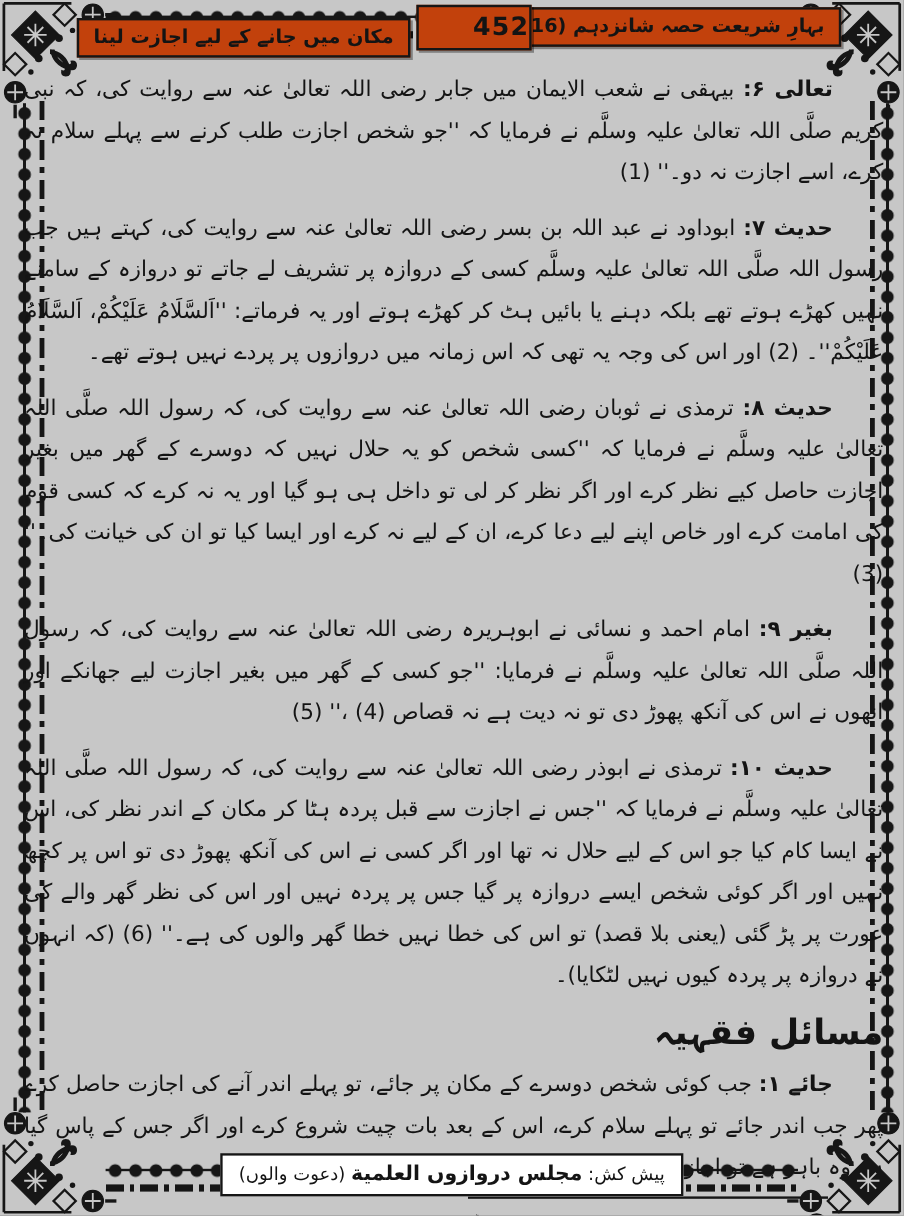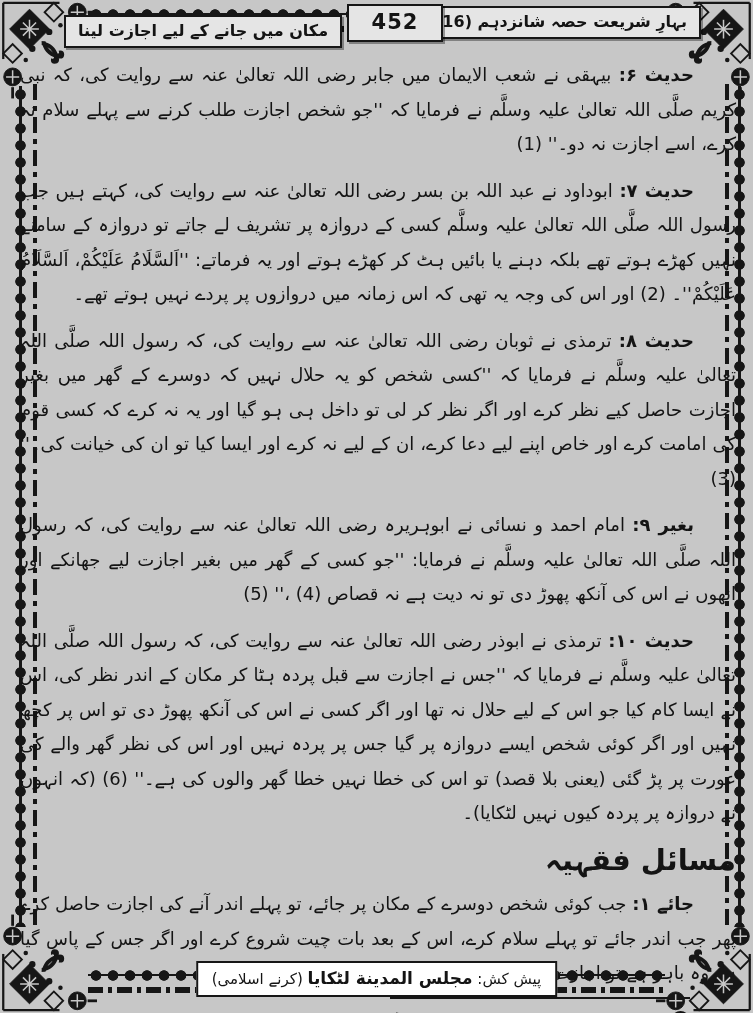--- a/index.html
+++ b/index.html
@@ -39,28 +39,28 @@
   }
   .vdash{
     position:absolute; top:84px; bottom:84px; width:4px; z-index:1;
     background:repeating-linear-gradient(180deg,#161616 0 16px, rgba(0,0,0,0) 16px 22px, #161616 22px 27px, rgba(0,0,0,0) 27px 33px);
   }
   .vbeads.left{left:13px;} .vdash.left{left:33px;}
   .vbeads.right{right:6px;} .vdash.right{right:24px;}
 
   
   .hbox{
-    position:absolute; z-index:4; background:#e5e5e5; border:2.5px solid #161616;
+    position:absolute; z-index:4; background:#c2410c; border:2.5px solid #161616;
     padding:4px 12px 6px; font-size:16px; font-weight:bold; white-space:nowrap;
     box-shadow:2px 2px 0 rgba(0,0,0,.35);
   }
   .hbox.title-right{top:6px; right:52px;}
   .hbox.title-left{top:15px; left:64px;}
   .hbox.pageno{
-    top:4px; left:347px; width:92px; text-align:center;
+    top:4px; left:347px; width:92px; text-align:right;
     font-size:21px; letter-spacing:1px; direction:ltr; padding:4px 0 6px;
   }
 
   
   .content{
     position:absolute; top:58px; left:20px; right:17px; z-index:2;
     direction:rtl;
   }
   .para{
     margin:0 0 12px; font-size:18px; line-height:34.5px;
@@ -156,21 +156,21 @@
   <div class="vdash left"></div>
   <div class="vbeads right"></div>
   <div class="vdash right"></div>
 
   <div class="hbox title-right">بہارِ شریعت حصہ شانزدہم (16)</div>
   <div class="hbox pageno">452</div>
   <div class="hbox title-left">مکان میں جانے کے لیے اجازت لینا</div>
 
   <div class="content">
 
-    <p class="para"><span class="lead">حدیث ۶:</span> <span>بیہقی نے شعب الایمان میں جابر رضی اللہ تعالیٰ عنہ سے روایت کی، کہ نبی کریم صلَّی اللہ تعالیٰ علیہ وسلَّم نے فرمایا کہ ''جو شخص اجازت طلب کرنے سے پہلے سلام نہ کرے، اسے اجازت نہ دو۔'' (1)</span></p>
+    <p class="para"><span class="lead">تعالی ۶:</span> <span>بیہقی نے شعب الایمان میں جابر رضی اللہ تعالیٰ عنہ سے روایت کی، کہ نبی کریم صلَّی اللہ تعالیٰ علیہ وسلَّم نے فرمایا کہ ''جو شخص اجازت طلب کرنے سے پہلے سلام نہ کرے، اسے اجازت نہ دو۔'' (1)</span></p>
 
     <p class="para"><span class="lead">حدیث ۷:</span> <span>ابوداود نے عبد اللہ بن بسر رضی اللہ تعالیٰ عنہ سے روایت کی، کہتے ہیں جب رسول اللہ صلَّی اللہ تعالیٰ علیہ وسلَّم کسی کے دروازہ پر تشریف لے جاتے تو دروازہ کے سامنے نہیں کھڑے ہوتے تھے بلکہ دہنے یا بائیں ہٹ کر کھڑے ہوتے اور یہ فرماتے: ''اَلسَّلَامُ عَلَیْکُمْ، اَلسَّلَامُ عَلَیْکُمْ''۔ (2) اور اس کی وجہ یہ تھی کہ اس زمانہ میں دروازوں پر پردے نہیں ہوتے تھے۔</span></p>
 
     <p class="para"><span class="lead">حدیث ۸:</span> <span>ترمذی نے ثوبان رضی اللہ تعالیٰ عنہ سے روایت کی، کہ رسول اللہ صلَّی اللہ تعالیٰ علیہ وسلَّم نے فرمایا کہ ''کسی شخص کو یہ حلال نہیں کہ دوسرے کے گھر میں بغیر اجازت حاصل کیے نظر کرے اور اگر نظر کر لی تو داخل ہی ہو گیا اور یہ نہ کرے کہ کسی قوم کی امامت کرے اور خاص اپنے لیے دعا کرے، ان کے لیے نہ کرے اور ایسا کیا تو ان کی خیانت کی۔'' (3)</span></p>
 
     <p class="para"><span class="lead">بغیر ۹:</span> <span>امام احمد و نسائی نے ابوہریرہ رضی اللہ تعالیٰ عنہ سے روایت کی، کہ رسول اللہ صلَّی اللہ تعالیٰ علیہ وسلَّم نے فرمایا: ''جو کسی کے گھر میں بغیر اجازت لیے جھانکے اور انھوں نے اس کی آنکھ پھوڑ دی تو نہ دیت ہے نہ قصاص (4) ،'' (5)</span></p>
 
     <p class="para"><span class="lead">حدیث ۱۰:</span> <span>ترمذی نے ابوذر رضی اللہ تعالیٰ عنہ سے روایت کی، کہ رسول اللہ صلَّی اللہ تعالیٰ علیہ وسلَّم نے فرمایا کہ ''جس نے اجازت سے قبل پردہ ہٹا کر مکان کے اندر نظر کی، اس نے ایسا کام کیا جو اس کے لیے حلال نہ تھا اور اگر کسی نے اس کی آنکھ پھوڑ دی تو اس پر کچھ نہیں اور اگر کوئی شخص ایسے دروازہ پر گیا جس پر پردہ نہیں اور اس کی نظر گھر والے کی عورت پر پڑ گئی (یعنی بلا قصد) تو اس کی خطا نہیں خطا گھر والوں کی ہے۔'' (6) (کہ انہوں نے دروازہ پر پردہ کیوں نہیں لٹکایا)۔</span></p>
 
     <div class="para section-heading">مسائل فقہیہ</div>
@@ -182,17 +182,17 @@
     <div class="fn">
       <span class="fn-circle">1</span>
       <span class="fn-dots">......</span>
       <span class="fn-text">“شعب الإيمان”،باب في مقاربة وموادة أهل الدين،الحديث:٨٨١٦،ج٦،ص٤٤١.</span>
     </div>
 
   </div>
 
   <div class="footer-box">
     <span>پیش کش:</span>
-    <b>مجلس المدینة لٹکایا</b>
-    <span>(کرنے اسلامی)</span>
+    <b>مجلس دروازوں العلمیة</b>
+    <span>(دعوت والوں)</span>
   </div>
 
 </div>
 
 </body></html>

